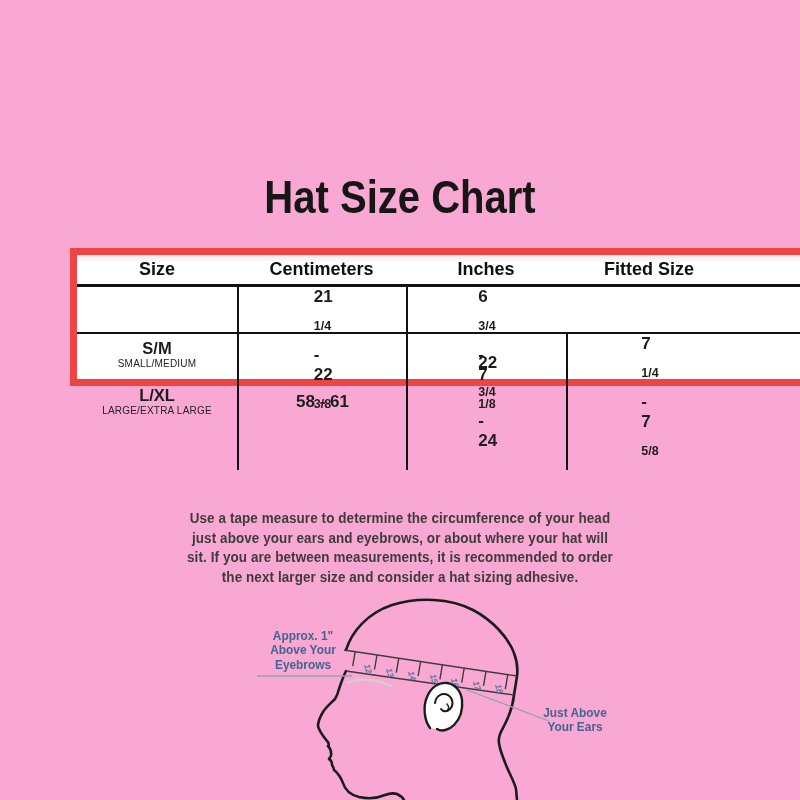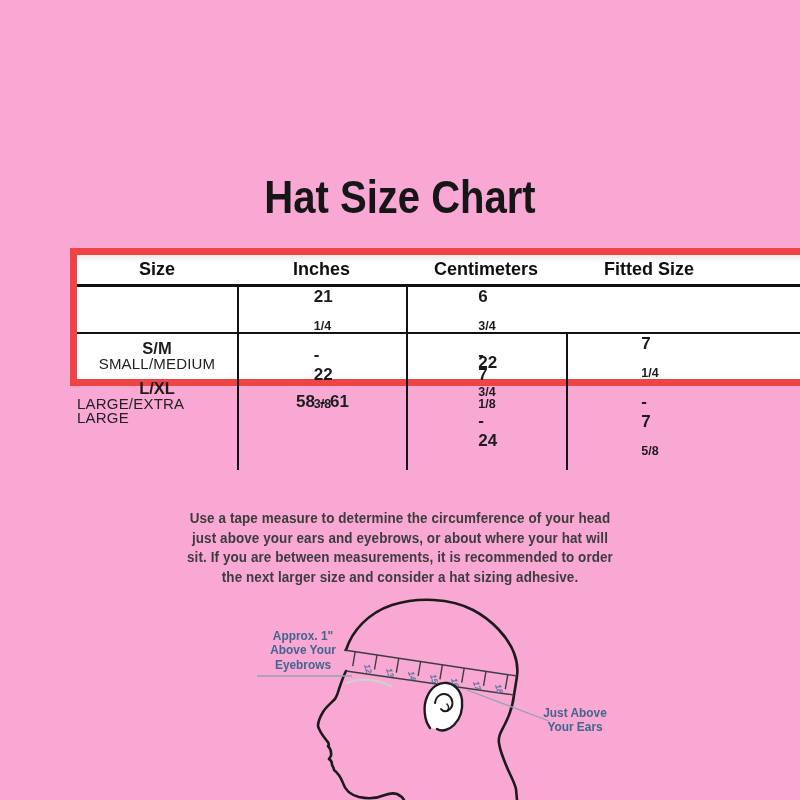--- a/index.html
+++ b/index.html
@@ -27,21 +27,21 @@
   .trow{display:grid;grid-template-columns:160px 169px 160px 166px;height:45px;}
   .trow + .trow{border-top:2px solid #121212;}
   .td{
     box-sizing:border-box;display:flex;flex-direction:column;align-items:center;justify-content:center;
     font-size:17px;font-weight:700;color:#1c1c1c;
   }
   .td:not(:first-child){border-left:2px solid #121212;}
   .td .vals{display:flex;align-items:baseline;flex-direction:column;}
   .frac{font-size:12.5px;margin:12px 1px;}
   .size-abbr{font-size:16.5px;font-weight:700;line-height:18px;}
-  .size-full{font-size:15px;font-weight:400;line-height:14px;letter-spacing:0.2px;color:#222;}
+  .size-full{font-size:10px;font-weight:400;line-height:14px;letter-spacing:0.2px;color:#222;}
   
   .instructions{
     position:absolute;top:509px;left:0;width:800px;text-align:center;
     font-size:14px;font-weight:700;color:#3c3c3c;line-height:19.5px;letter-spacing:0.1px;
     transform:scaleX(0.96);
   }
   
   .diagram{position:absolute;left:240px;top:595px;width:420px;height:205px;}
   .diagram svg{display:block;}
   .svg-label{font-family:"Liberation Sans",sans-serif;font-weight:700;}
@@ -50,22 +50,22 @@
 </head>
 <body>
 
 <div class="page">
 
   <div class="title">Hat Size Chart</div>
 
   <div class="hat-table">
     <div class="thead">
       <div class="th">Size</div>
+      <div class="th">Centimeters</div>
       <div class="th">Inches</div>
-      <div class="th">Centimeters</div>
       <div class="th">Fitted Size</div>
     </div>
     <div class="tbody" id="table-body">
         <div class="trow">
           <div class="td">
             <div class="size-abbr">S/M</div>
             <div class="size-full">SMALL/MEDIUM</div>
           </div>
           <div class="td">
             <span class="vals">

